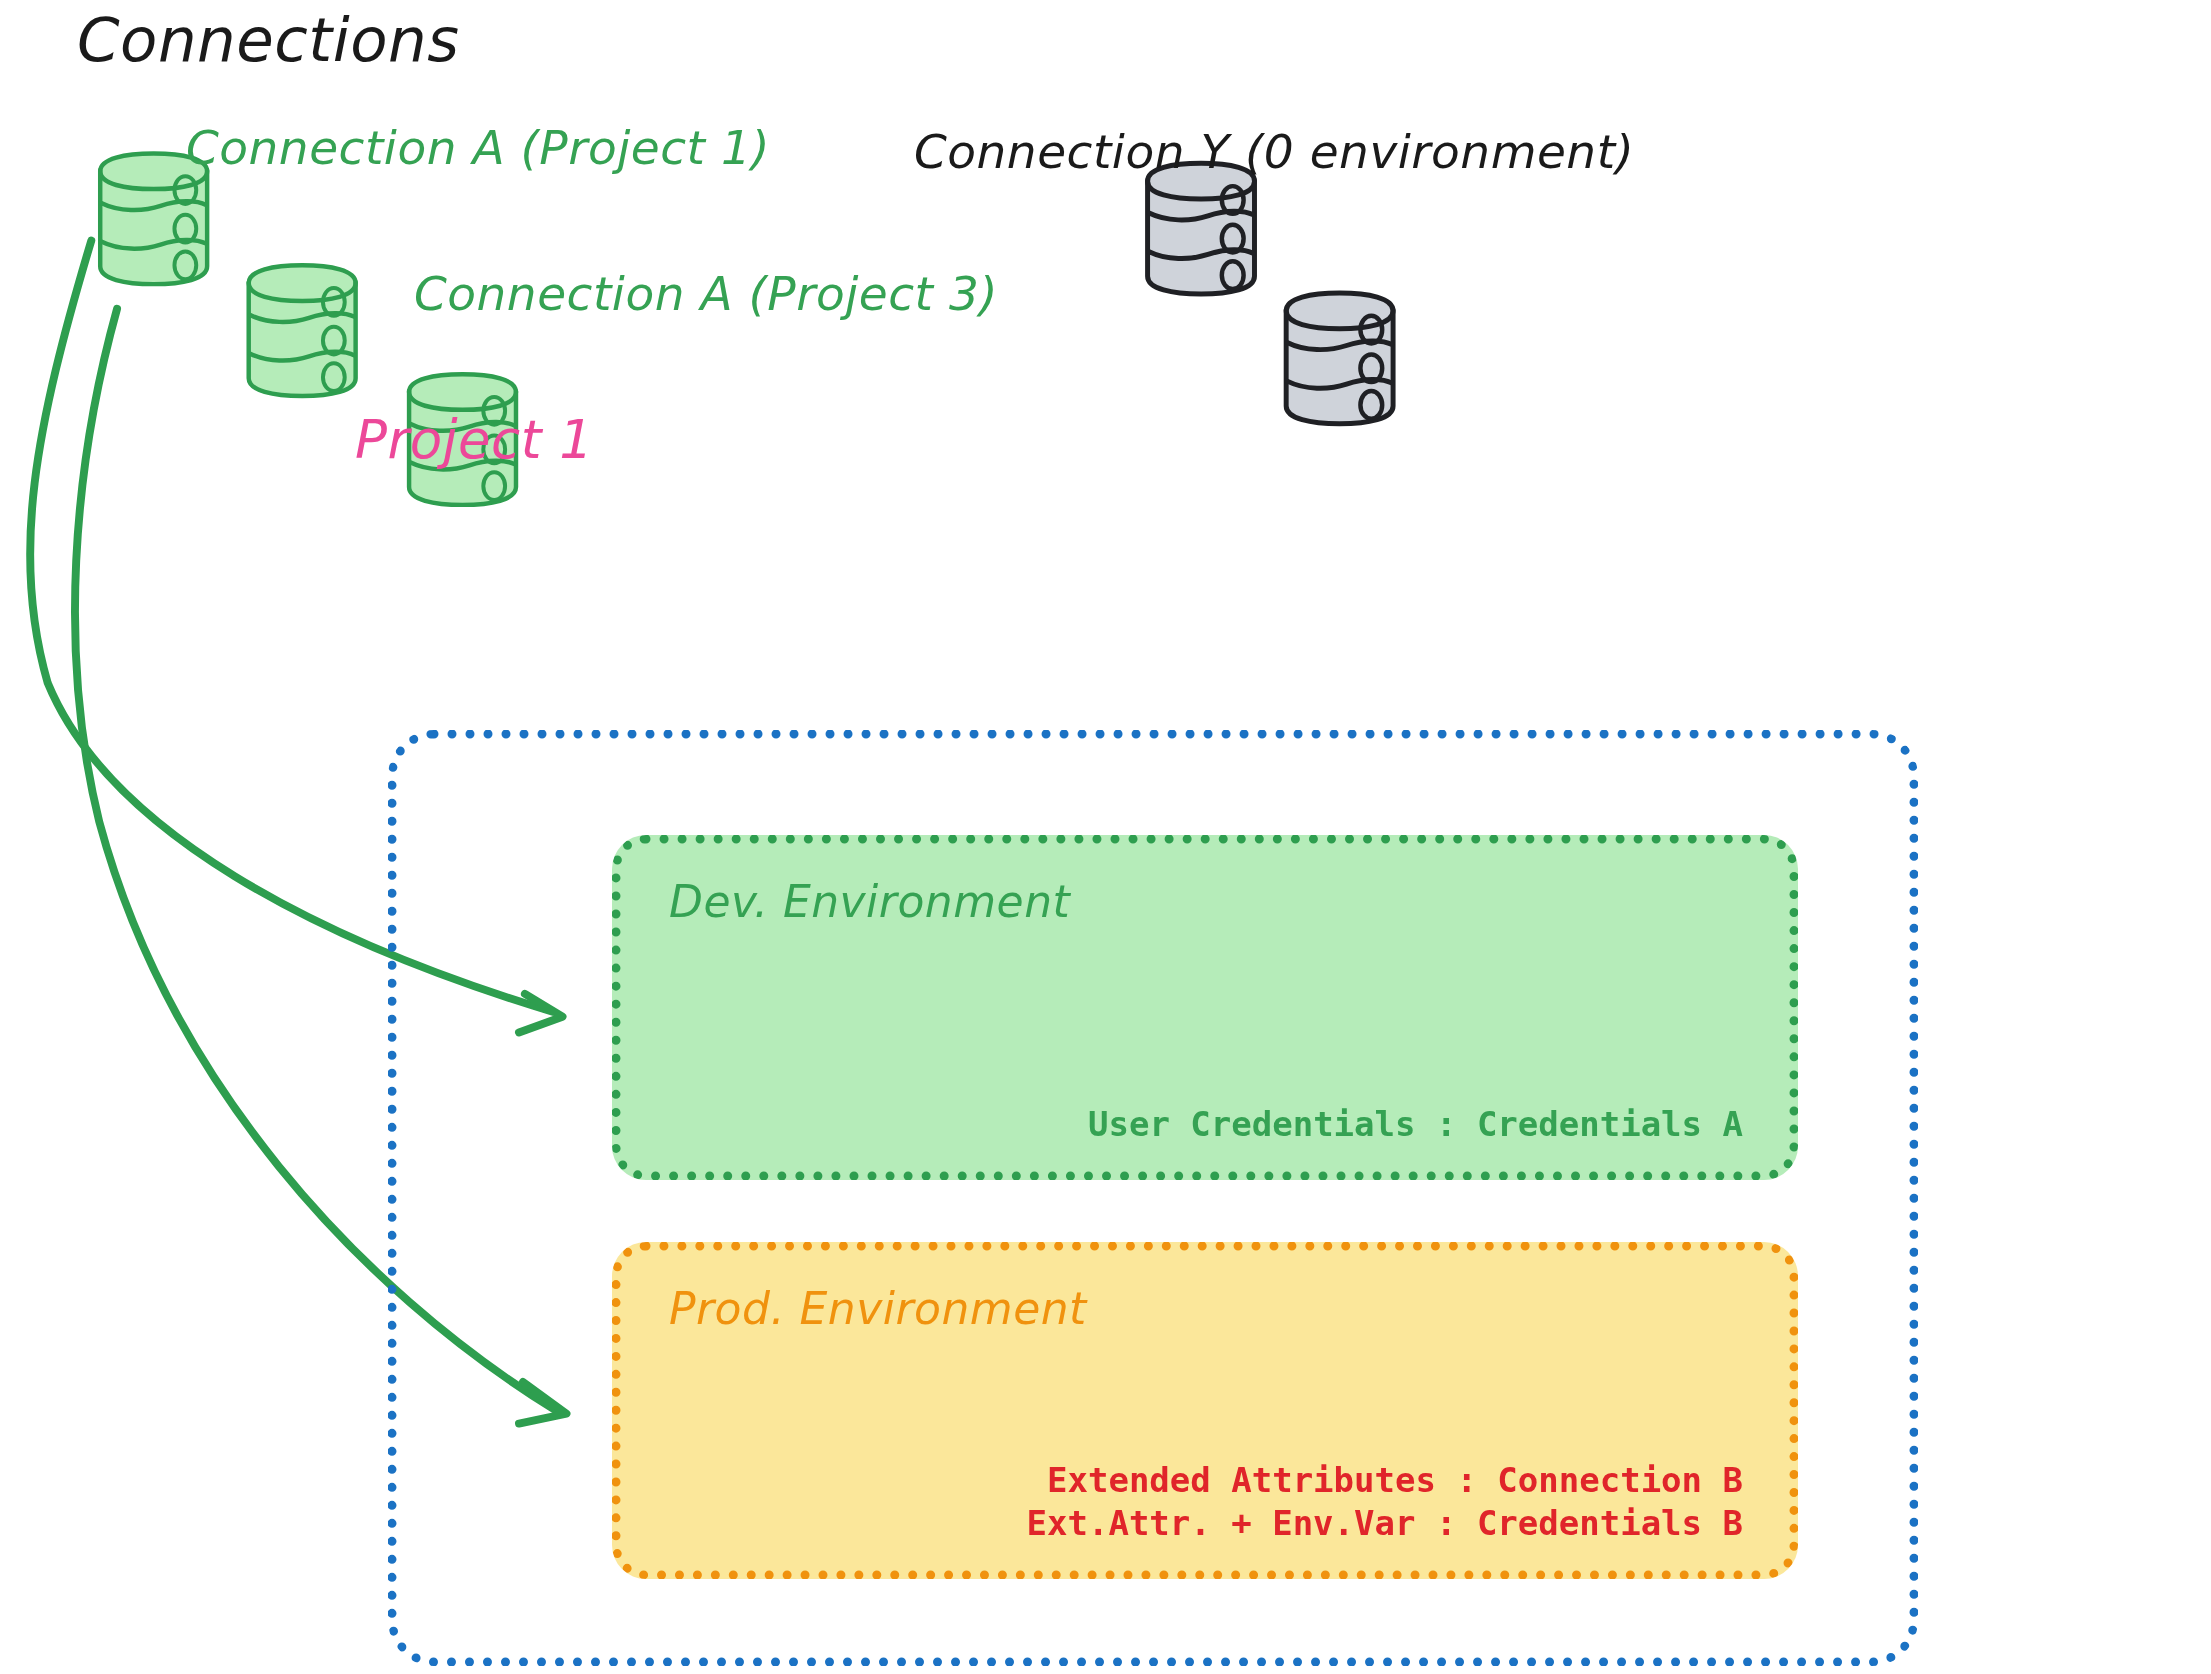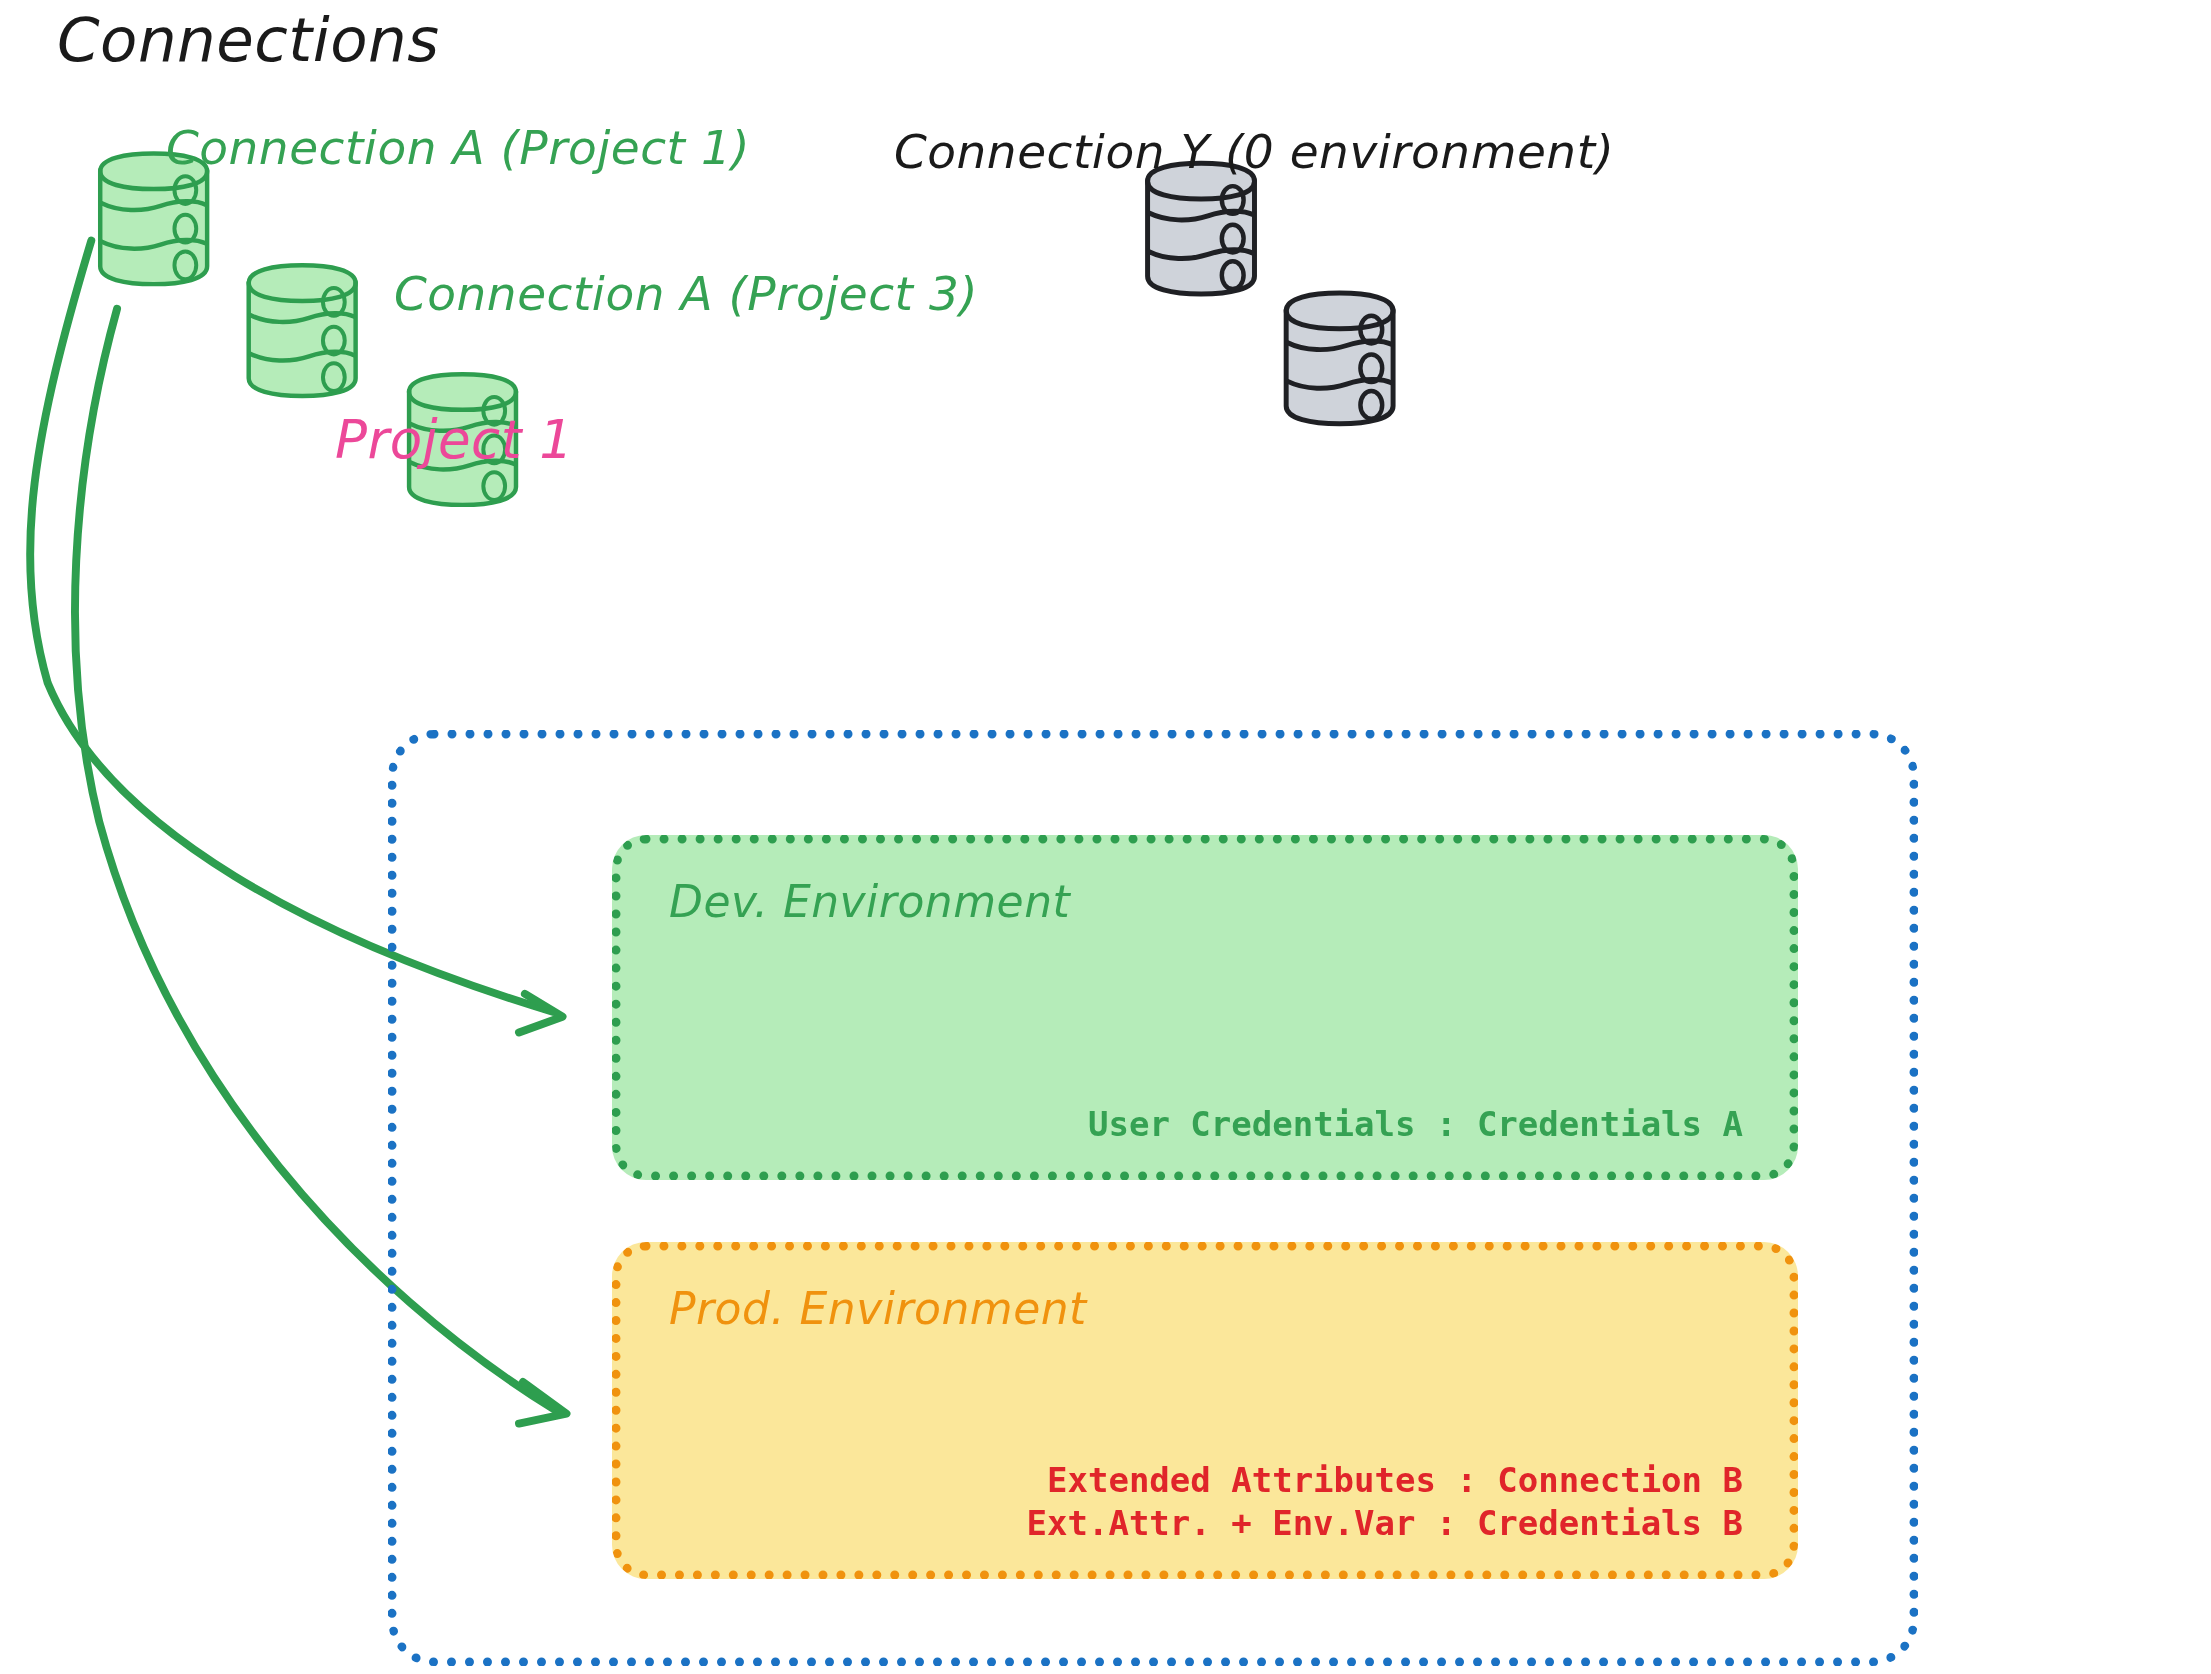--- a/index.html
+++ b/index.html
@@ -23,20 +23,21 @@
     top: 0;
     left: 0;
     width: 2212px;
     height: 1674px;
     pointer-events: none;
   }
   .txt {
     position: absolute;
     white-space: pre;
     line-height: 1.05;
+    margin-left: 20px;
   }
   .hand {
     font-family: "DejaVu Sans", sans-serif;
     font-weight: 400;
     letter-spacing: 0.5px;
   }
   .mono {
     font-family: "DejaVu Sans Mono", monospace;
     font-weight: 700;
     letter-spacing: 0px;

